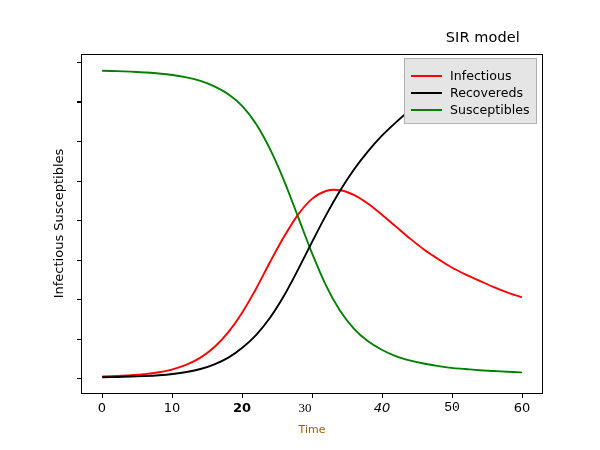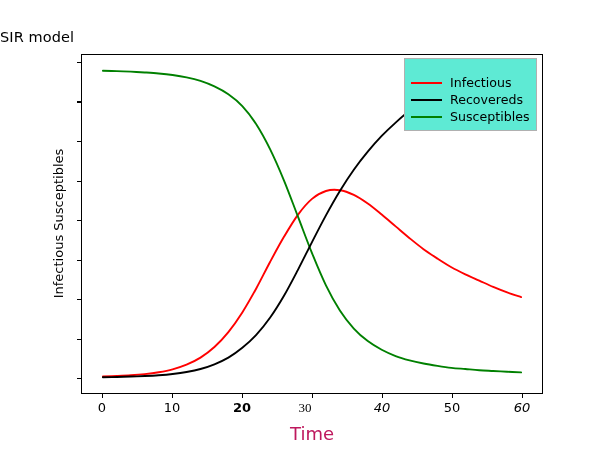--- a/index.html
+++ b/index.html
@@ -13,21 +13,21 @@
     height: 450px;
     background: #ffffff;
     font-family: "DejaVu Sans", sans-serif;
     overflow: hidden;
   }
   #chart-title {
     position: absolute;
     left: 0;
     top: 29px;
     width: 520px;
-    text-align: left;
+    text-align: right;
     font-size: 14.5px;
     color: #000000;
     letter-spacing: 0.1px;
   }
   
   #plot-area {
     position: absolute;
     left: 81px;
     top: 54px;
     width: 462px;
@@ -77,31 +77,31 @@
     width: 260px;
     text-align: center;
     white-space: nowrap;
   }
   #xlabel {
     position: absolute;
     left: 81px;
     top: 423px;
     width: 462px;
     text-align: center;
-    font-size: 18px;
-    color: #be185d;
+    font-size: 11px;
+    color: #a16207;
   }
   
   #legend {
     position: absolute;
     left: 404px;
     top: 58px;
     border: 1px solid #b0b0b0;
-    background: #5eead4;
-    padding: 15px 7px 5px 6px;
+    background: #e5e5e5;
+    padding: 8px 7px 5px 6px;
     box-sizing: border-box;
   }
   .legend-row {
     display: flex;
     align-items: center;
     height: 17px;
   }
   .legend-swatch {
     width: 31px;
     height: 2px;
@@ -135,22 +135,22 @@
       <div class="ytick-mark" style="top: 140.977px;"></div>
       <div class="ytick-mark" style="top: 101.442px;"></div>
       <div class="ytick-mark" style="top: 61.907px;"></div>
     </div>
   <div id="xtick-labels">
       <div class="xtick-label" style="left: 102px;">0</div>
       <div class="xtick-label" style="left: 172px;">10</div>
       <div class="xtick-label" style="left: 242px; font-weight: bold;">20</div>
       <div class="xtick-label" style="left: 305px; font-family: Liberation Serif, serif;">30</div>
       <div class="xtick-label" style="left: 382px; font-style: italic;">40</div>
-      <div class="xtick-label" style="left: 452px;">50</div>
-      <div class="xtick-label" style="left: 522px; font-style: italic;">60</div>
+      <div class="xtick-label" style="left: 452px; font-family: Liberation Mono, monospace;">50</div>
+      <div class="xtick-label" style="left: 522px;">60</div>
     </div>
   <div id="xtick-marks">
       <div class="xtick-mark" style="left: 102px;"></div>
       <div class="xtick-mark" style="left: 172px;"></div>
       <div class="xtick-mark" style="left: 242px;"></div>
       <div class="xtick-mark" style="left: 312px;"></div>
       <div class="xtick-mark" style="left: 382px;"></div>
       <div class="xtick-mark" style="left: 452px;"></div>
       <div class="xtick-mark" style="left: 522px;"></div>
     </div>

